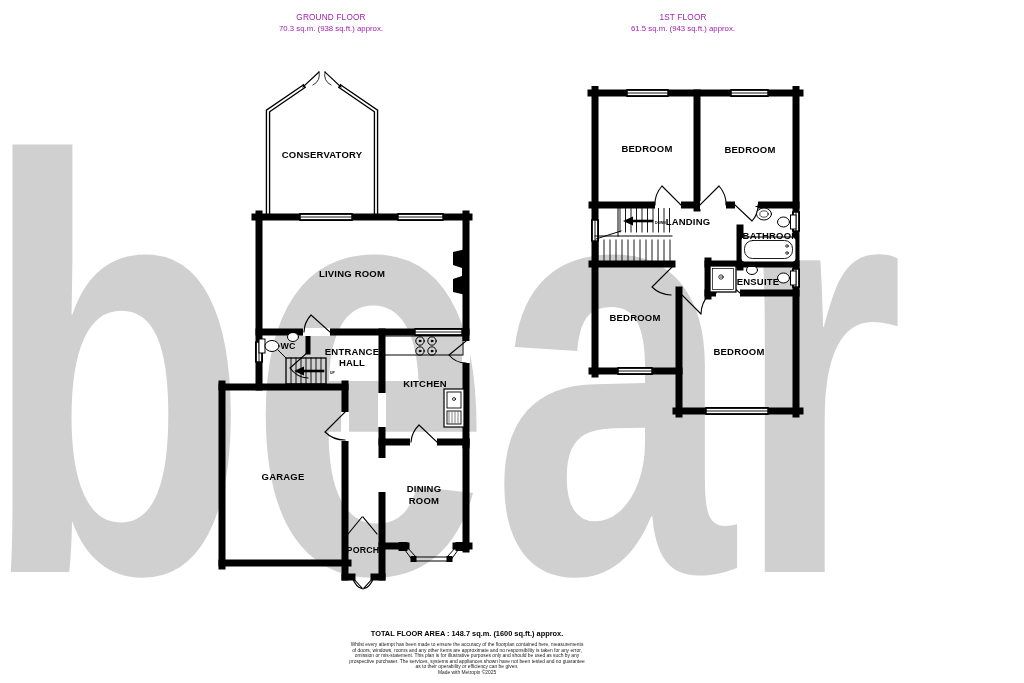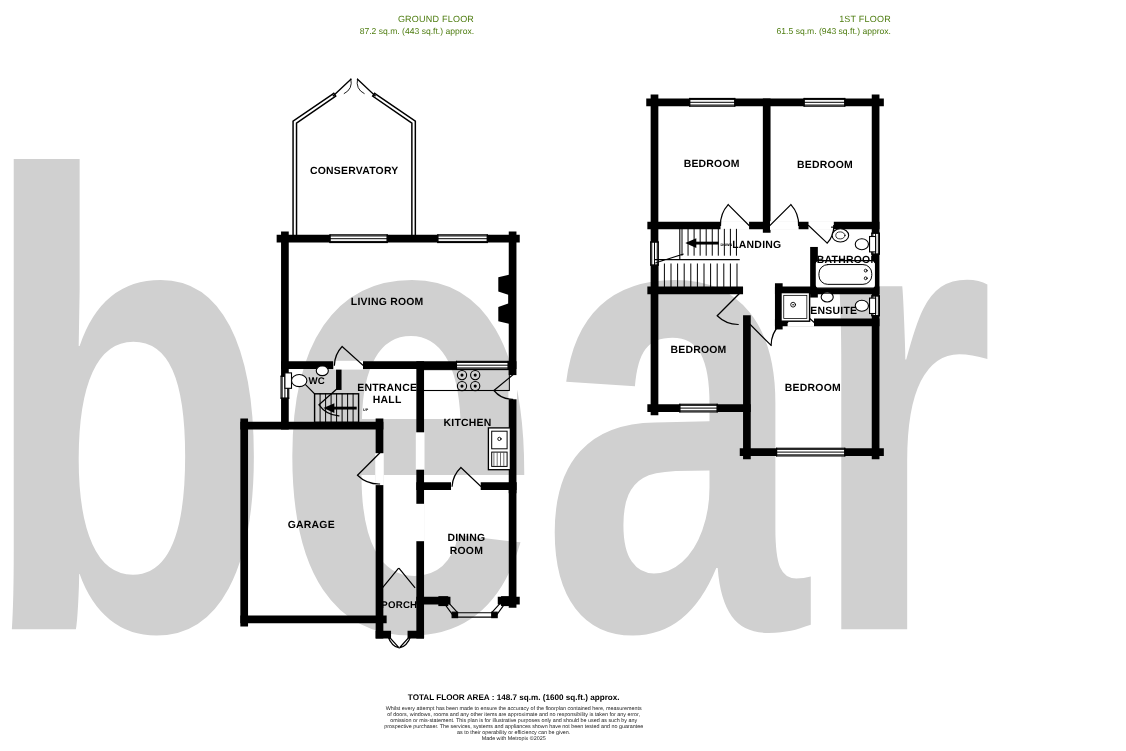--- a/index.html
+++ b/index.html
@@ -1,36 +1,36 @@
 <!DOCTYPE html>
 <html><head>
 <meta charset="utf-8">
 <style>
   html,body{margin:0;padding:0;}
   body{width:1024px;height:683px;background:#ffffff;position:relative;overflow:hidden;
        font-family:"Liberation Sans", sans-serif;}
-  .hdr{position:absolute;text-align:right;color:#4d7c0f;}
+  .hdr{position:absolute;text-align:center;color:#a21caf;}
   .hdr .t1{font-size:8.2px;letter-spacing:.2px;}
   .hdr .t2{font-size:7.8px;margin-top:1.5px;}
   #footer{position:absolute;left:217px;top:629px;width:500px;text-align:center;color:#000;}
   #footer .total{font-size:7.4px;font-weight:bold;margin-bottom:4px;}
   #footer .disc{font-size:4.9px;line-height:5.6px;color:#222;}
   svg text{font-family:"Liberation Sans", sans-serif;}
   .roomlbl{font-weight:bold;font-size:9.5px;fill:#000;letter-spacing:.2px;}
   .roomlbl.small{font-size:8.8px;}
   .tiny{font-size:3.4px;font-weight:bold;fill:#000;}
 </style>
 </head>
 <body>
 
 <div class="hdr" style="left:231px;top:13px;width:200px;">
   <div class="t1">GROUND FLOOR</div>
-  <div class="t2">87.2 sq.m. (443 sq.ft.) approx.</div>
+  <div class="t2">70.3 sq.m. (938 sq.ft.) approx.</div>
 </div>
-<div class="hdr" style="left:610px;top:13px;width:200px;">
+<div class="hdr" style="left:583px;top:13px;width:200px;">
   <div class="t1">1ST FLOOR</div>
   <div class="t2">61.5 sq.m. (943 sq.ft.) approx.</div>
 </div>
 
 <svg width="1024" height="683" viewBox="0 0 1024 683" style="position:absolute;left:0;top:0;">
 
   <text transform="translate(-18,572) scale(0.74,1)" font-size="590" font-weight="bold" fill="#d0d0d0">bear</text>
 
   <g stroke="#000" fill="none" stroke-linecap="square">
 

